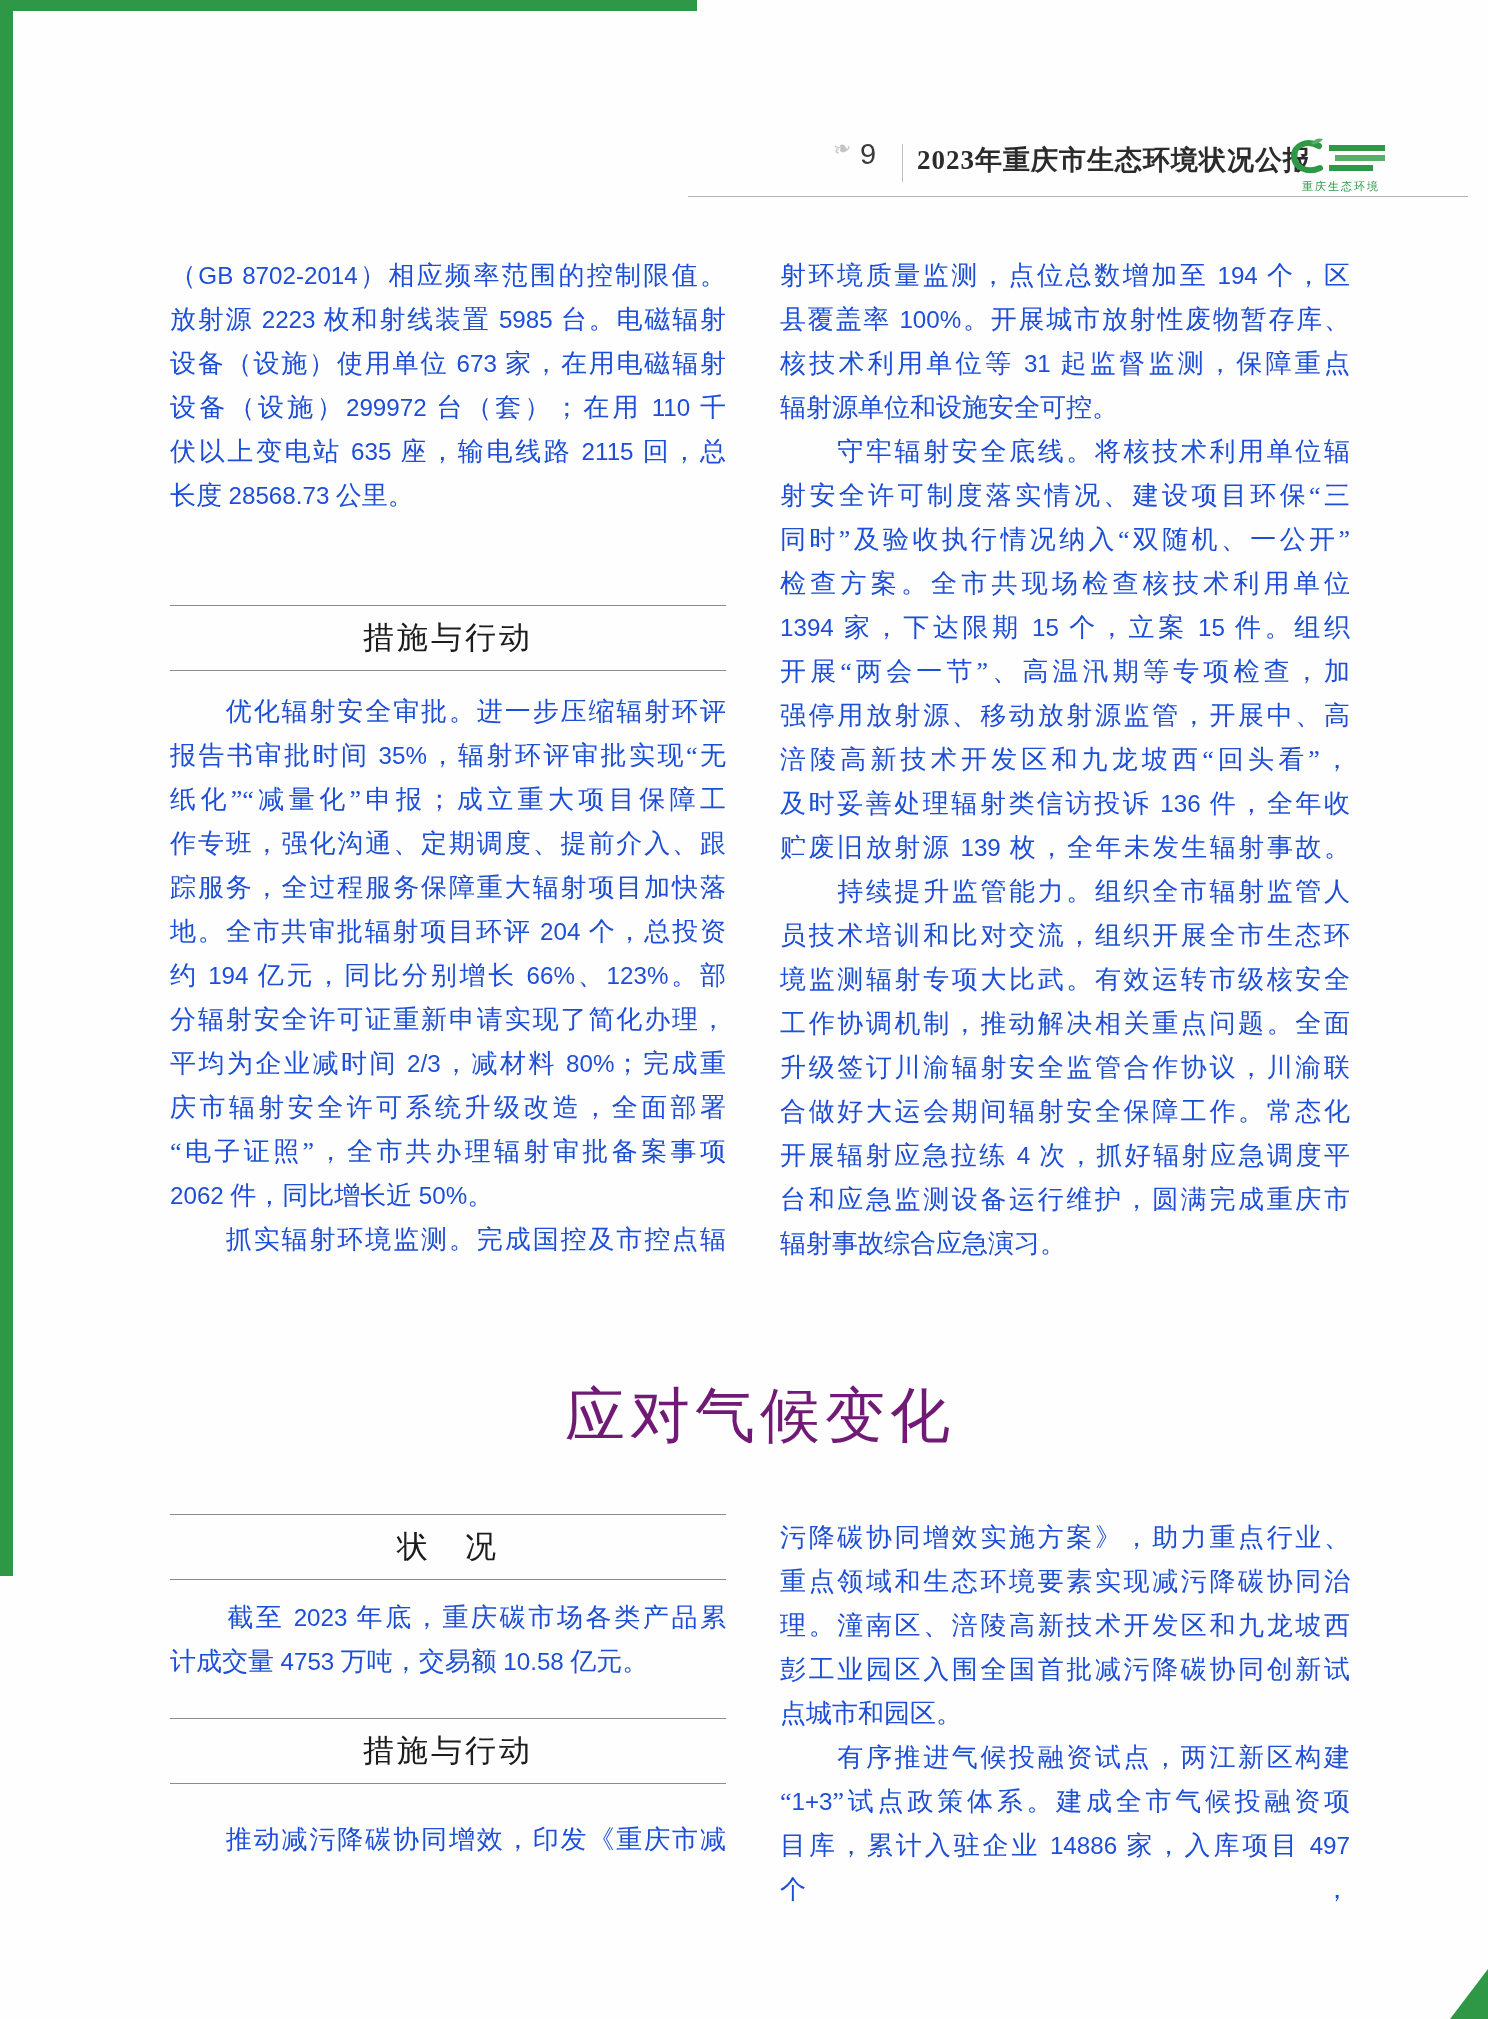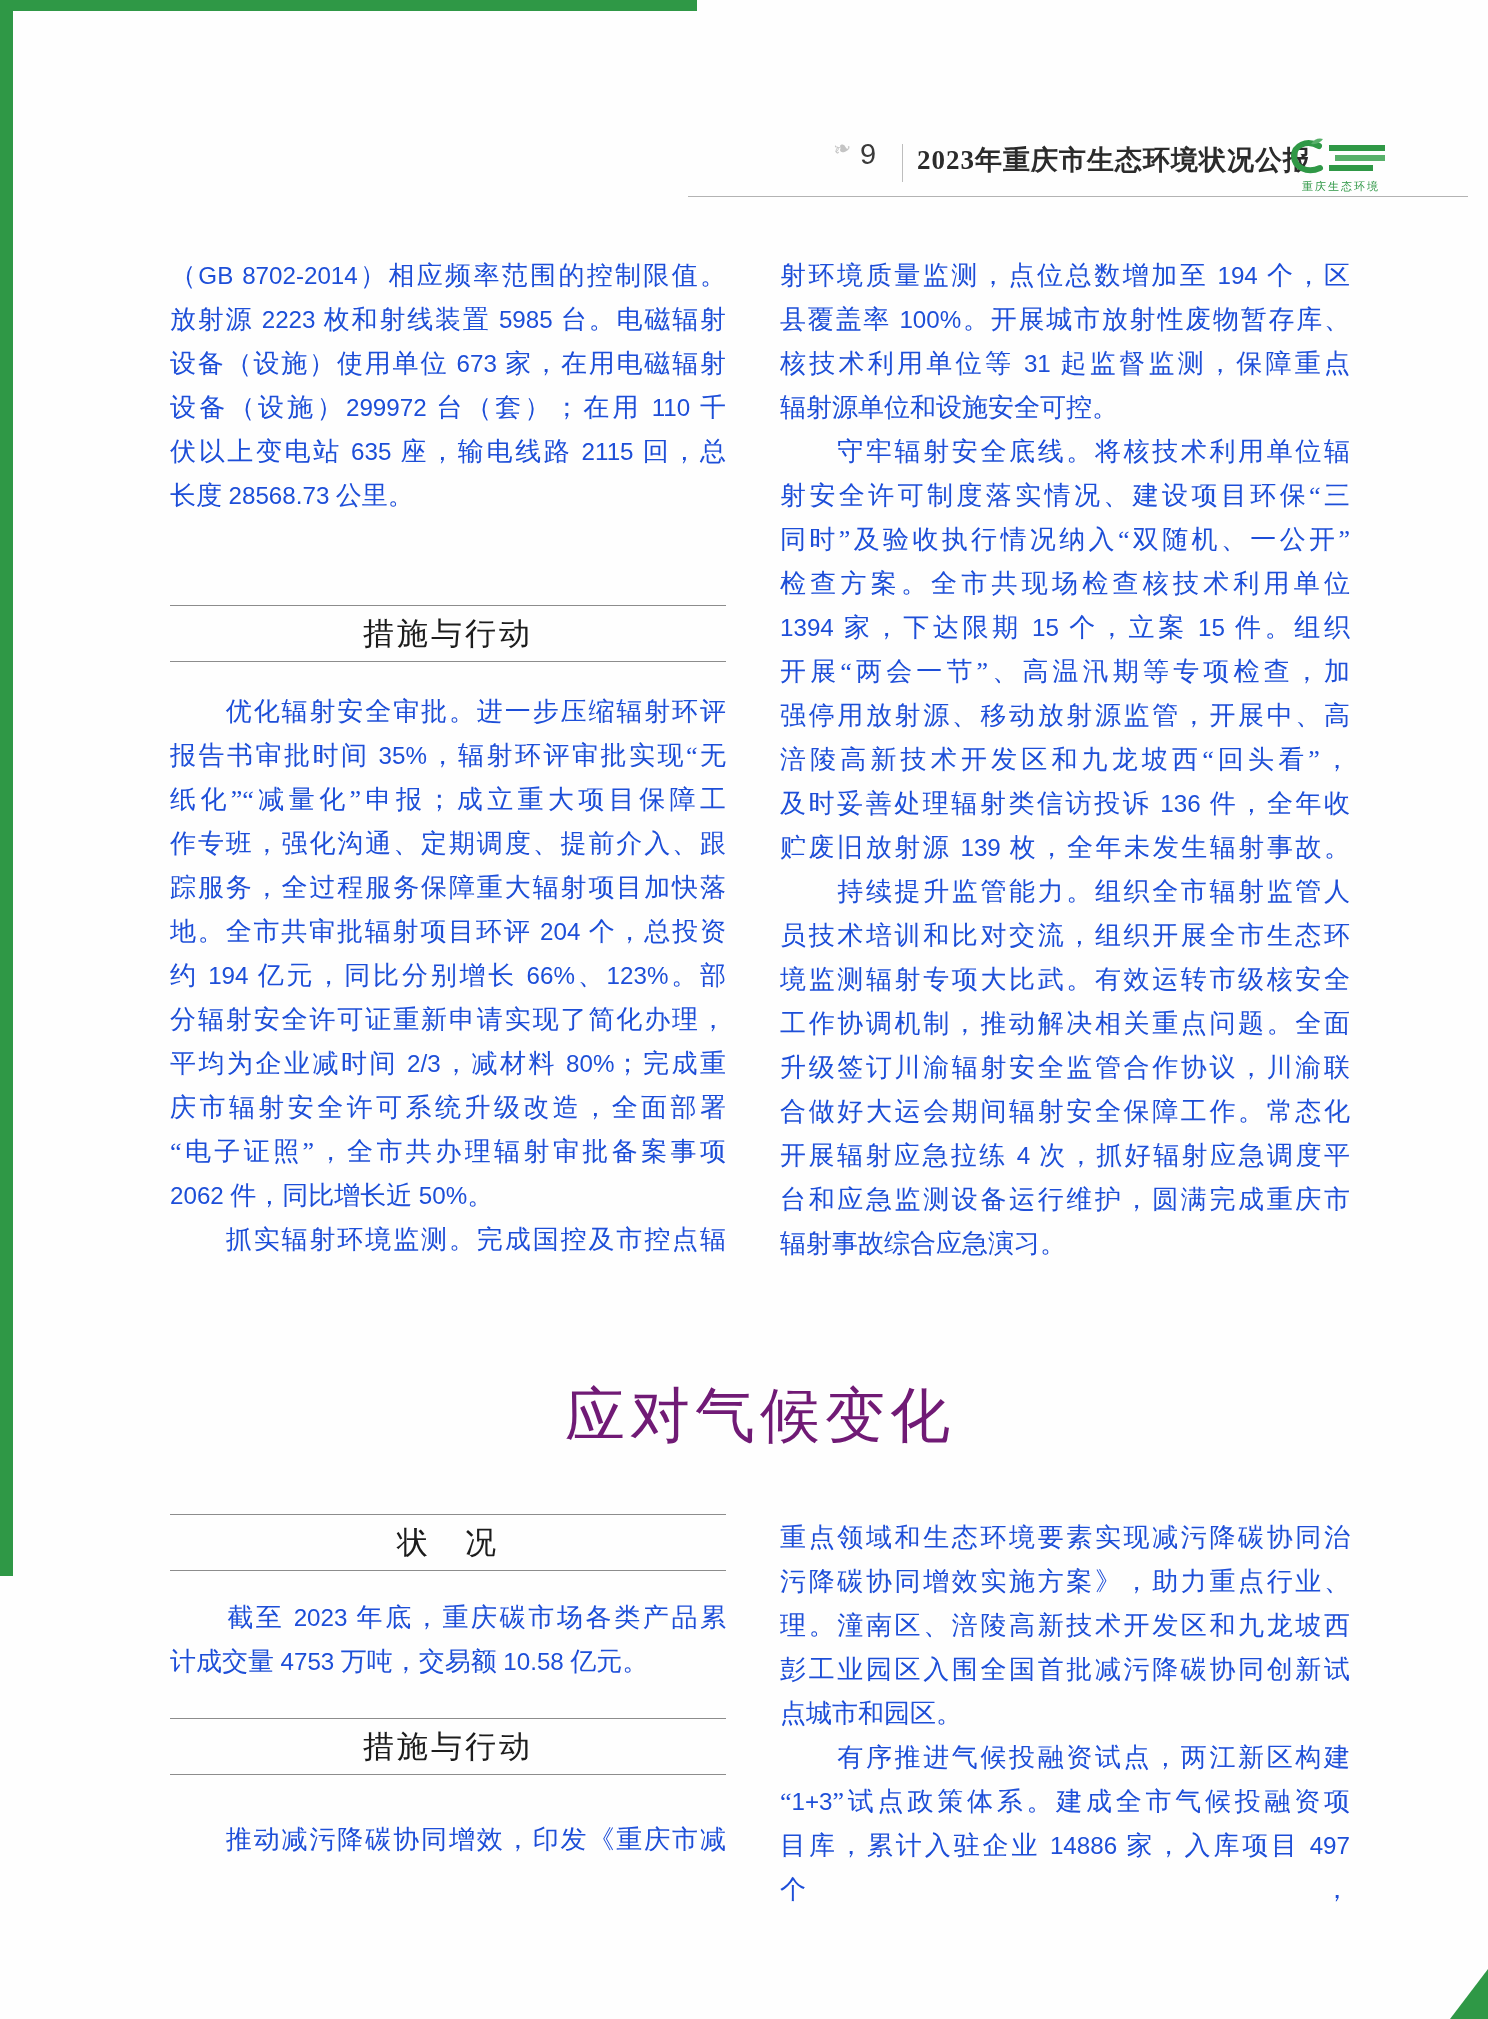--- a/index.html
+++ b/index.html
@@ -24,21 +24,21 @@
   .logo{position:absolute;left:1288px;top:138px;width:106px;text-align:center;}
   .logo-caption{font-size:11px;color:var(--green);letter-spacing:2px;margin-top:1px;
     font-family:"Liberation Sans","DejaVu Sans",sans-serif;}
   
   .tblock{position:absolute;}
   .line{font-size:26px;line-height:44px;color:#1d4ed8;text-align:justify;}
   .line.j{text-align-last:justify;}
   .line.end{text-align-last:left;}
   .num{font-family:"Liberation Sans","DejaVu Sans",sans-serif;font-size:0.93em;letter-spacing:0;}
   
-  .sec-hdr{position:absolute;height:57px;box-sizing:border-box;
+  .sec-hdr{position:absolute;height:66px;box-sizing:border-box;
     border-top:1px solid #8c8c8c;border-bottom:1px solid #8c8c8c;
     display:flex;align-items:center;justify-content:center;}
   .sec-title{font-size:31px;color:#1c1c1c;letter-spacing:3px;}
   
   .chapter-title{position:absolute;left:170px;top:1376px;width:1180px;text-align:center;
     font-size:60px;letter-spacing:5px;color:#701a75;}
 </style>
 </head>
 <body>
 
@@ -138,22 +138,22 @@
     <span class="sec-title">措施与行动</span>
   </div>
 
   <div class="tblock" style="left:170px;top:1818px;width:556px">
 
   <div class="line j">　　推动减污降碳协同增效，印发《重庆市减</div>
     </div>
 
   <div class="tblock" style="left:780px;top:1516px;width:570px">
 
-  <div class="line j">重点领域和生态环境要素实现减污降碳协同治</div>
-      <div class="line j">污降碳协同增效实施方案》，助力重点行业、</div>
+  <div class="line j">污降碳协同增效实施方案》，助力重点行业、</div>
+      <div class="line j">重点领域和生态环境要素实现减污降碳协同治</div>
       <div class="line j">理。潼南区、涪陵高新技术开发区和九龙坡西</div>
       <div class="line j">彭工业园区入围全国首批减污降碳协同创新试</div>
       <div class="line end">点城市和园区。</div>
       <div class="line j">　　有序推进气候投融资试点，两江新区构建</div>
       <div class="line j">“<span class="num">1+3</span>”试点政策体系。建成全市气候投融资项</div>
       <div class="line j">目库，累计入驻企业 <span class="num">14886</span> 家，入库项目 <span class="num">497</span> 个，</div>
     </div>
 
 </div>
 

